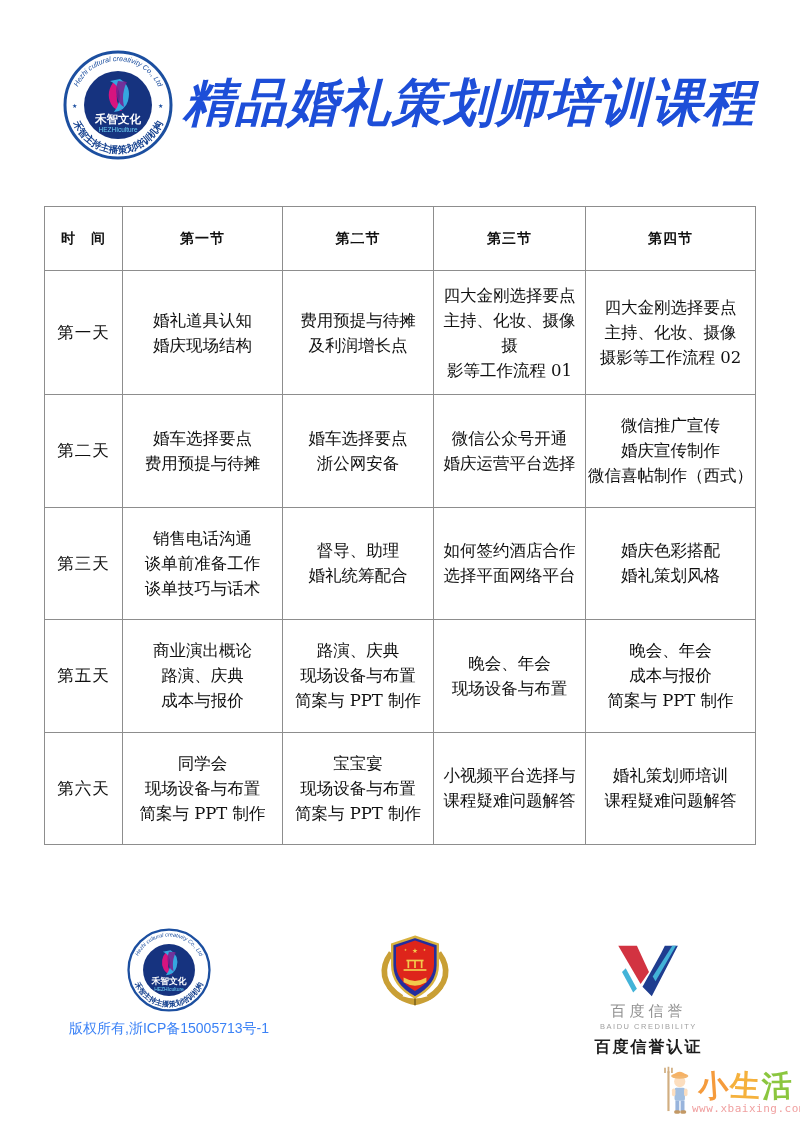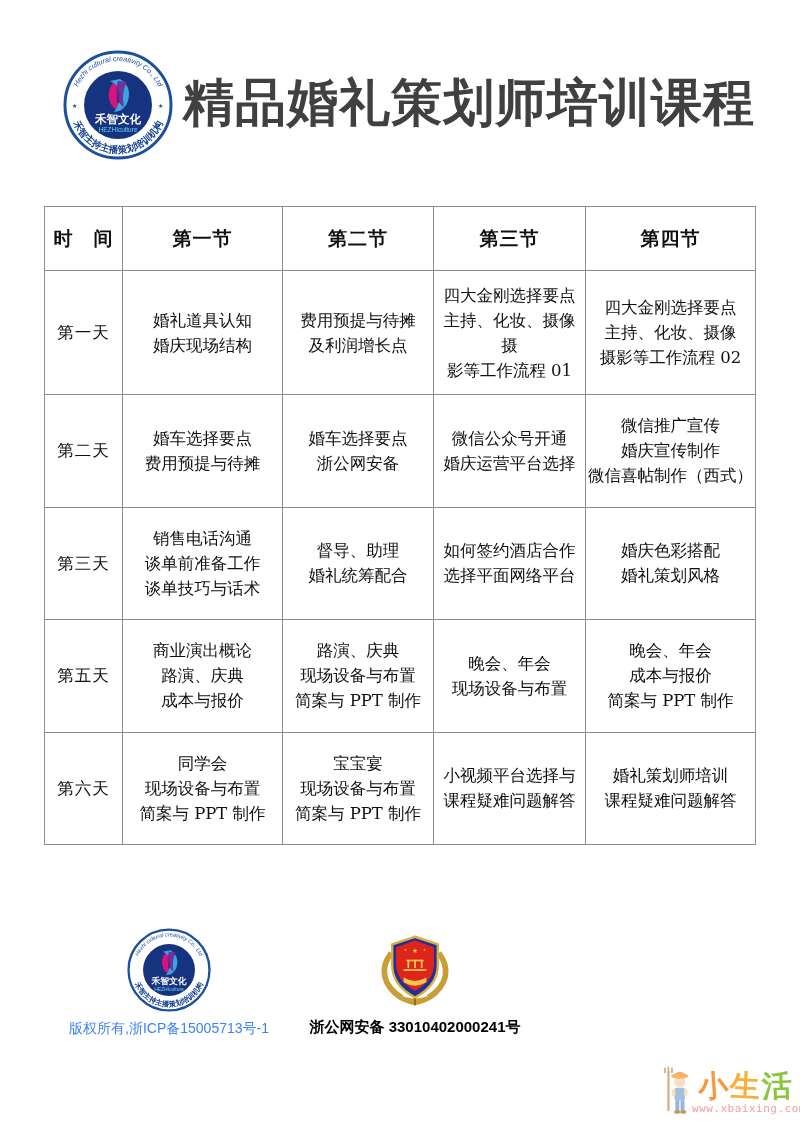--- a/index.html
+++ b/index.html
@@ -3,29 +3,29 @@
 <meta charset="utf-8">
 <style>
   html,body{margin:0;padding:0;background:#e8e8e8;}
   .page{position:relative;width:800px;height:1128px;margin:0 auto;background:#ffffff;
         font-family:"DejaVu Serif","Liberation Serif",serif;overflow:hidden;}
 
   
   .hezhi-logo{position:absolute;}
   .logo-head{left:63px;top:50px;width:110px;height:110px;}
   .page-title{position:absolute;left:183px;top:74px;font-size:51px;font-weight:bold;
-              color:#404040;white-space:nowrap;letter-spacing:1px;line-height:1.1;}
+              color:#1d4ed8;white-space:nowrap;letter-spacing:1px;line-height:1.1;font-style:italic;}
 
   
   table.schedule{position:absolute;left:44px;top:206px;width:711px;height:639px;
                  border-collapse:collapse;table-layout:fixed;}
   .schedule th,.schedule td{border:1px solid #8d8d8d;text-align:center;vertical-align:middle;
                  color:#101010;padding:2px;}
   .schedule thead tr{height:64px;}
-  .schedule thead th{font-size:19px;font-weight:600;letter-spacing:1px;}
+  .schedule thead th{font-size:14px;font-weight:600;letter-spacing:1px;}
   .schedule tbody tr{height:95px;}
   .schedule td{font-size:16.5px;line-height:25px;}
   .day-cell{font-size:17px;letter-spacing:1px;}
   .cell-text{white-space:pre-line;}
 
   
   .sans{font-family:"Liberation Sans","DejaVu Sans",sans-serif;}
   .footer-block{position:absolute;display:flex;flex-direction:column;align-items:center;}
   .footer-left{left:62px;top:928px;width:214px;}
   .footer-center{left:308px;top:932px;width:214px;}
@@ -201,23 +201,33 @@
       <text x="50" y="20" font-size="3.5" fill="#f2c94c" text-anchor="middle">★</text>
       <g stroke="#f2c94c" stroke-width="1.8" fill="none">
         <path d="M31,30 h18"></path>
           <path d="M33,30 v8"></path>
           <path d="M47,30 v8"></path>
           <path d="M40,30 v8"></path>
           <path d="M28,40 h24"></path>
       </g>
       <path d="M28,48 Q40,55 52,48 L52,53 Q40,60 28,53 Z" fill="#f2c94c"></path>
     </svg>
-    <div class="police-text sans">浙公网安备 33010402000241号</div>
-  </div>
-
+  </div>
+
+  <div class="footer-block footer-right">
+    <svg width="66" height="54" viewBox="0 0 70 58">
+      <polygon points="2,2 22,2 35,30 26,43" fill="#d23341"></polygon>
+      <polygon points="52,2 66,2 38,56 28,46 48,10" fill="#1f3d8f"></polygon>
+      <polygon points="60,2 64,2 42,40 39,35" fill="#43b3d8"></polygon>
+      <polygon points="10,26 22,48 18,52 6,30" fill="#43b3d8"></polygon>
+    </svg>
+    <div class="baidu-cn sans">百度信誉</div>
+    <div class="baidu-en sans">BAIDU CREDIBILITY</div>
+    <div class="baidu-cert sans">百度信誉认证</div>
+  </div>
 
   <div class="watermark">
     <svg class="wm-farmer" width="36" height="52" viewBox="0 0 40 60" opacity="0.8">
       <line x1="9" y1="6" x2="9" y2="52" stroke="#c69a62" stroke-width="2.5"></line>
       <path d="M5,8 v-6 M9,8 v-7 M13,8 v-6" stroke="#c69a62" stroke-width="2" fill="none"></path>
       <circle cx="22" cy="18" r="6.5" fill="#fcd7b0"></circle>
       <ellipse cx="22" cy="11.5" rx="10" ry="3.2" fill="#f0a64f"></ellipse>
       <path d="M14,11.5 Q22,2 30,11.5 Z" fill="#f49f3f"></path>
       <rect x="16" y="25" width="12" height="15" rx="2" fill="#8cb0da"></rect>
       <rect x="13" y="26" width="4" height="9" rx="2" fill="#fcd7b0"></rect>

